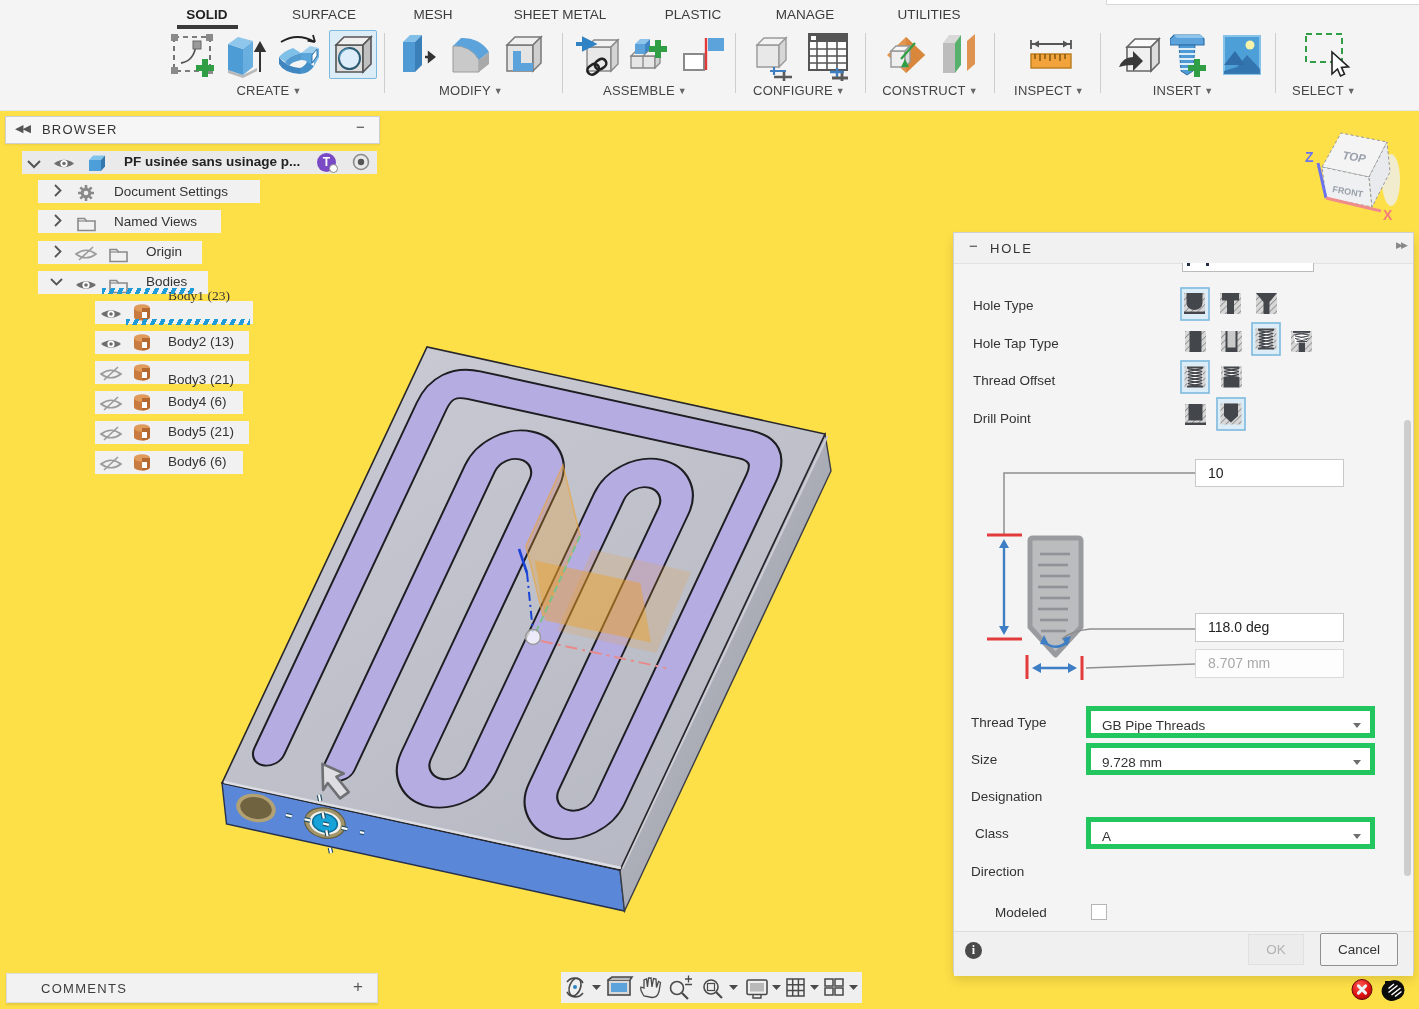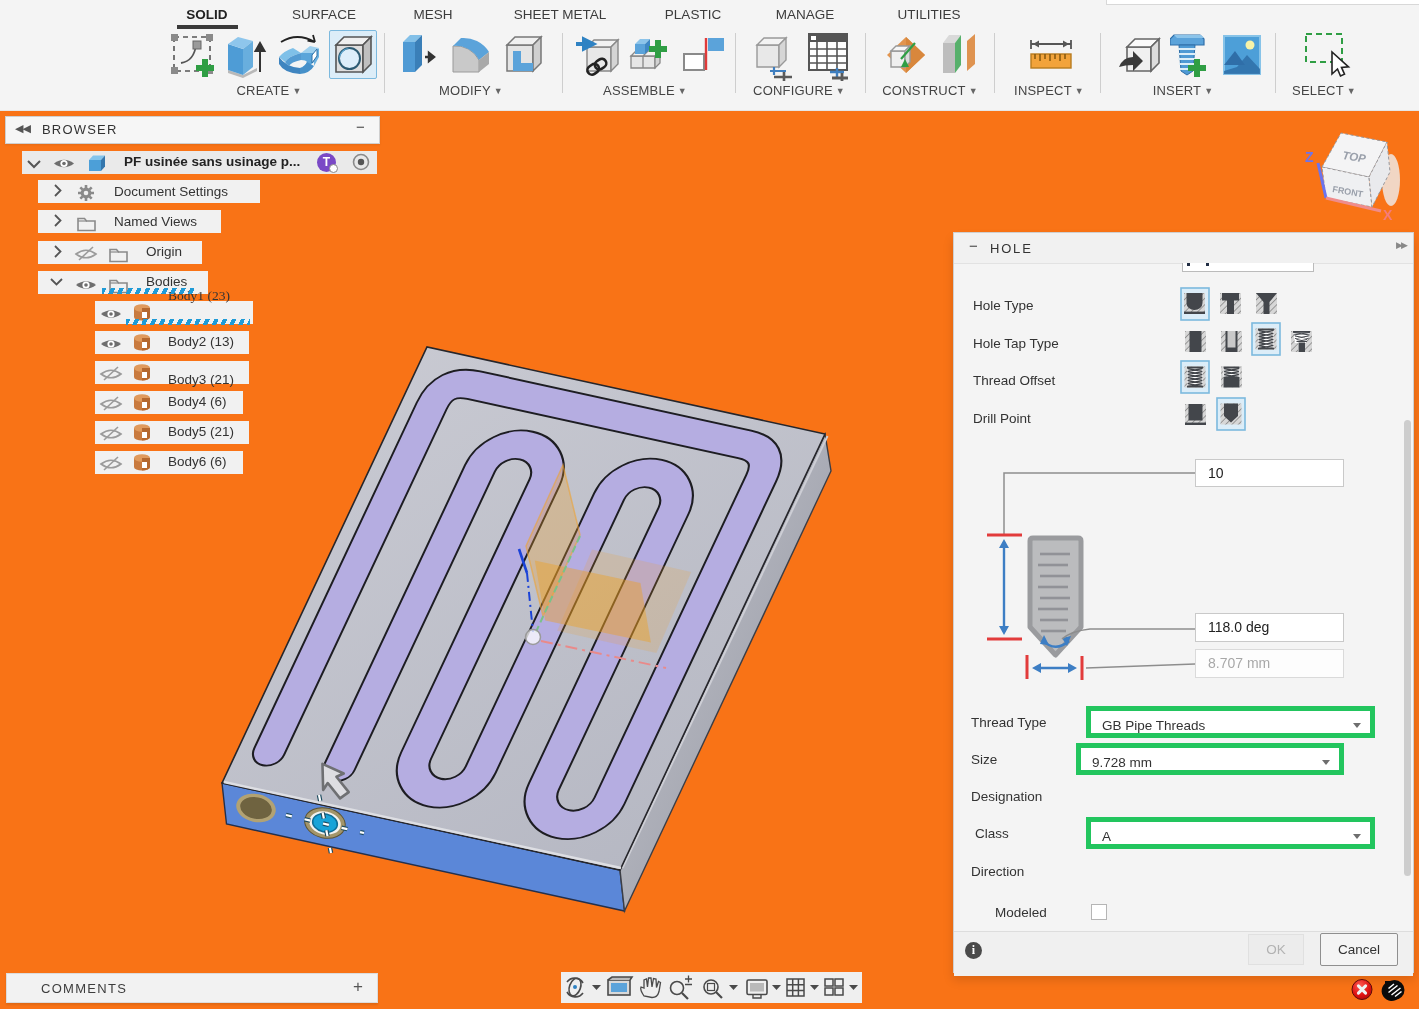--- a/index.html
+++ b/index.html
@@ -1,16 +1,16 @@
 <!DOCTYPE html>
 <html><head>
 <meta charset="utf-8">
 <style>
   html,body{margin:0;padding:0;background:#fff;}
-  #root{position:relative;width:1419px;height:1009px;overflow:hidden;font-family:"Liberation Sans",sans-serif;background:#f97316;}
+  #root{position:relative;width:1419px;height:1009px;overflow:hidden;font-family:"Liberation Sans",sans-serif;background:#fde047;}
   .abs{position:absolute;}
   #topbar{position:absolute;left:0;top:0;width:1419px;height:110px;background:#f4f4f4;border-bottom:1px solid #e6e6e6;}
   .tab{position:absolute;top:7px;font-size:13.5px;color:#3c3c3c;transform:translateX(-50%);white-space:nowrap;}
   .tab.sel{font-weight:bold;color:#222;}
   .grplabel{position:absolute;top:83px;font-size:13px;color:#444;transform:translateX(-50%);white-space:nowrap;letter-spacing:.2px;}
   .grplabel .car{font-size:9px;color:#666;vertical-align:1px;margin-left:3px;}
   .vsep{position:absolute;top:33px;height:60px;width:1px;background:#cecece;}
   .icon{position:absolute;}
   #designbtn{position:absolute;left:16px;top:15px;width:133px;height:72px;border:1px solid #d2d2d2;border-radius:4px;background:#f6f6f6;color:#333;font-size:13.5px;font-weight:bold;text-align:center;line-height:72px;letter-spacing:.3px;}
   #designbtn .car{font-size:9px;color:#555;font-weight:normal;margin-left:6px;}
@@ -507,21 +507,21 @@
   <div class="dlgrow-label" style="left:17px;top:482px;">Thread Type</div>
   <div class="dlgrow-label" style="left:17px;top:519px;">Size</div>
   <div class="dlgrow-label" style="left:17px;top:556px;">Designation</div>
   <div class="dlgrow-label" style="left:1px;top:593px;margin-left:20px;">Class</div>
   <div class="dlgrow-label" style="left:17px;top:631px;">Direction</div>
   <div class="dlgrow-label" style="left:17px;top:672px;margin-left:24px;">Modeled</div>
   <div class="ddown" style="left:132px;top:473px;width:289px;height:32px;box-sizing:border-box;">
         <span class="txt">GB Pipe Threads</span>
         <span class="car"></span>
       </div>
-  <div class="ddown" style="left:122px;top:510px;width:268px;height:32px;box-sizing:border-box;">
+  <div class="ddown" style="left:132px;top:510px;width:289px;height:32px;box-sizing:border-box;">
         <span class="txt">9.728 mm</span>
         <span class="car"></span>
       </div>
   <div class="ddown" style="left:132px;top:547px;width:289px;height:28px;box-sizing:border-box;margin-top:41px;">
         <span class="txt">G 1/8</span>
         <span class="car"></span>
       </div>
   <div class="ddown" style="left:132px;top:584px;width:289px;height:32px;box-sizing:border-box;">
         <span class="txt">A</span>
         <span class="car"></span>

